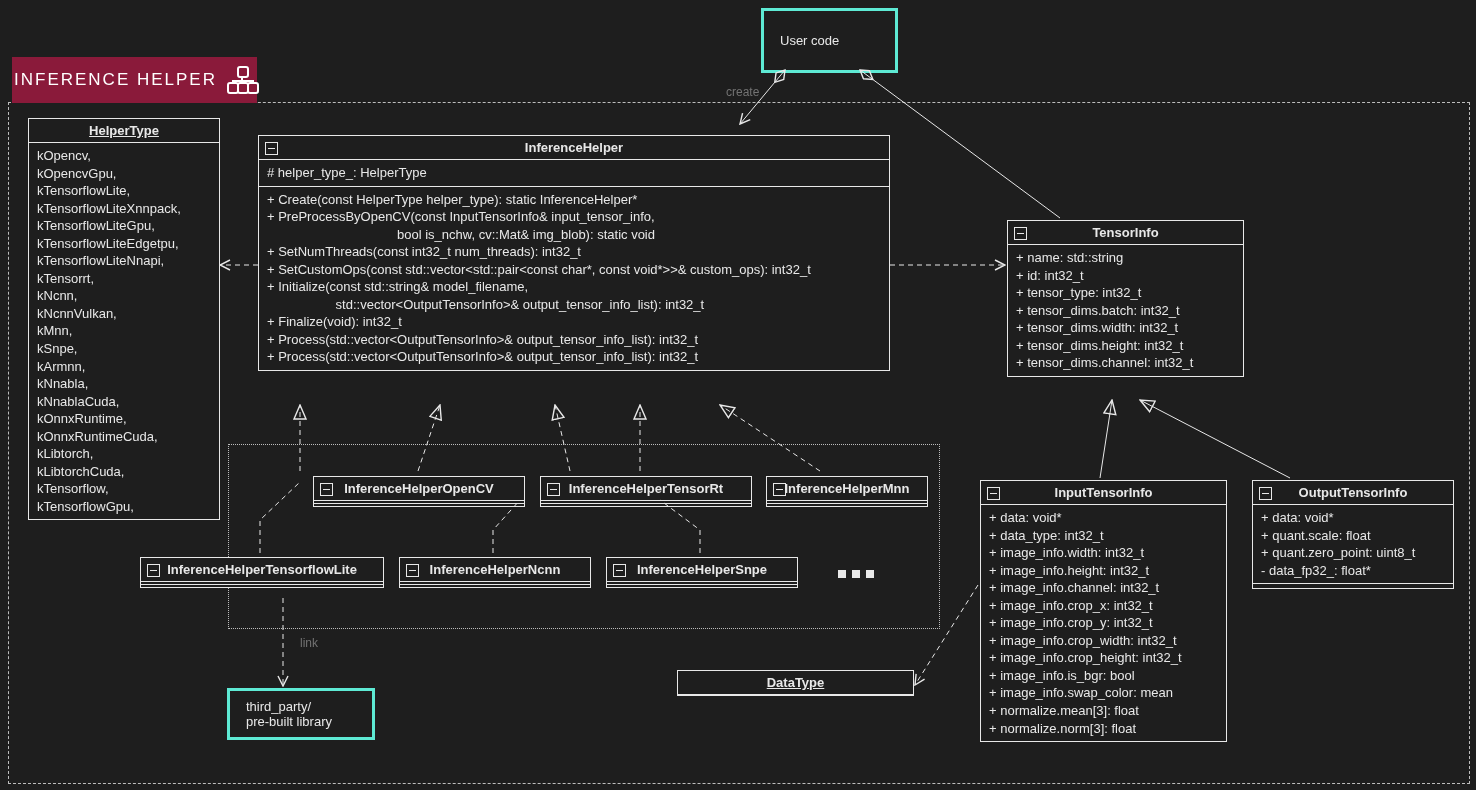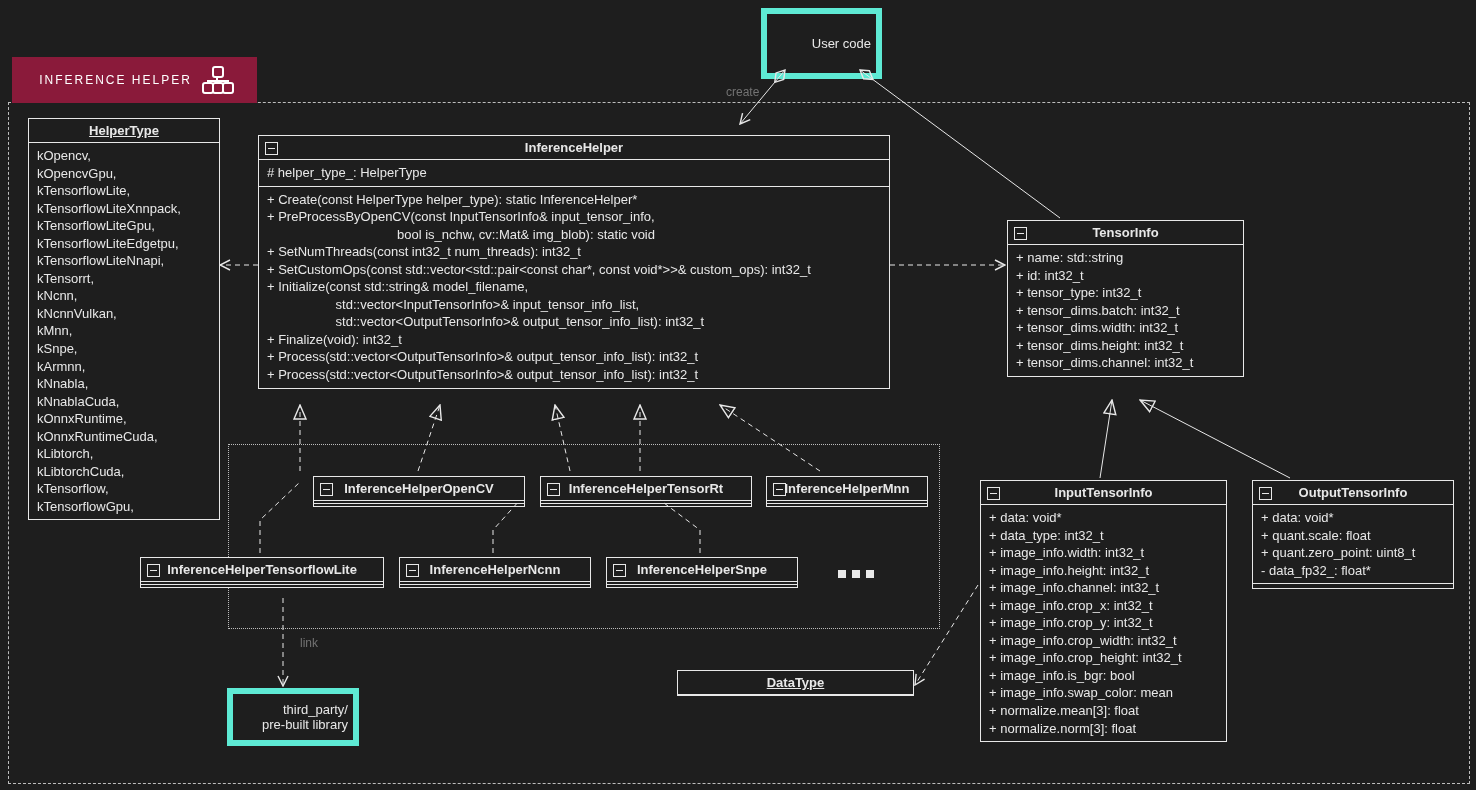--- a/index.html
+++ b/index.html
@@ -6,33 +6,33 @@
   .canvas{position:relative;width:1476px;height:790px;background:#1e1e1e;}
   .box{position:absolute;border:1px solid #e8e8e8;background:#1e1e1e;}
   .box .title{font-weight:bold;text-align:center;padding:4px 8px;border-bottom:1px solid #e8e8e8;position:relative;}
   .box .title.underlined span{text-decoration:underline;}
   .box .section{padding:4px 8px;border-bottom:1px solid #e8e8e8;}
   .box .section:last-child{border-bottom:none;}
   .box .section .line{white-space:pre;line-height:1.35;}
   .mini-icon{position:absolute;left:6px;top:6px;width:13px;height:13px;border:1px solid #e8e8e8;box-sizing:border-box;}
   .mini-icon::after{content:"";position:absolute;left:2px;right:2px;top:5px;border-top:1px solid #e8e8e8;}
   .dashed-rect{position:absolute;border:1px dashed #bdbdbd;}
-  .brand{position:absolute;left:12px;top:57px;width:245px;height:46px;background:#8a1a3a;color:#fff;display:flex;align-items:center;justify-content:center;font-family:"Arial Narrow",Arial,sans-serif;letter-spacing:2px;font-size:12px;}
+  .brand{position:absolute;left:12px;top:57px;width:245px;height:46px;background:#8a1a3a;color:#fff;display:flex;align-items:center;justify-content:center;font-family:"Arial Narrow",Arial,sans-serif;letter-spacing:2px;font-size:17px;}
   .brand .glyph{margin-left:10px;position:relative;width:28px;height:28px;}
   .brand .glyph .n{position:absolute;border:2px solid #fff;border-radius:3px;width:8px;height:8px;background:#8a1a3a;}
   .brand .glyph .n.top{left:10px;top:0;}
   .brand .glyph .n.bl{left:0;bottom:0;}
   .brand .glyph .n.bm{left:10px;bottom:0;}
   .brand .glyph .n.br{left:20px;bottom:0;}
   .brand .glyph .stem{position:absolute;background:#fff;}
   .brand .glyph .v{width:2px;height:10px;left:14px;top:10px;}
   .brand .glyph .h{height:2px;width:20px;left:5px;top:14px;}
   .brand .glyph .vl{width:2px;height:6px;left:5px;top:14px;}
   .brand .glyph .vr{width:2px;height:6px;left:25px;top:14px;}
-  .plain-box{position:absolute;border:6px solid #5eead4;text-align:right;padding:8px 5px;}
+  .plain-box{position:absolute;border:3px solid #5eead4;text-align:left;padding:8px 16px;}
   .ellipsis{position:absolute;display:flex;gap:6px;}
   .ellipsis span{width:8px;height:8px;background:#e8e8e8;}
   .lbl{position:absolute;font-size:12px;color:#737373;}
   svg.edges{position:absolute;left:0;top:0;pointer-events:none;}
 </style>
 </head>
 <body>
 
 <div class="canvas">
 
@@ -95,21 +95,20 @@
     <div class="section">
       <div class="line"># helper_type_: HelperType</div>
     </div>
     <div class="section">
         <div class="line">+ Create(const HelperType helper_type): static InferenceHelper*</div>
         <div class="line">+ PreProcessByOpenCV(const InputTensorInfo&amp; input_tensor_info,</div>
         <div class="line">                                    bool is_nchw, cv::Mat&amp; img_blob): static void</div>
         <div class="line">+ SetNumThreads(const int32_t num_threads): int32_t</div>
         <div class="line">+ SetCustomOps(const std::vector&lt;std::pair&lt;const char*, const void*&gt;&gt;&amp; custom_ops): int32_t</div>
         <div class="line">+ Initialize(const std::string&amp; model_filename,</div>
-        <div class="line">                   std::vector&lt;InputTensorInfo&gt;&amp; input_tensor_info_list,</div>
         <div class="line">                   std::vector&lt;OutputTensorInfo&gt;&amp; output_tensor_info_list): int32_t</div>
         <div class="line">+ Finalize(void): int32_t</div>
         <div class="line">+ Process(std::vector&lt;OutputTensorInfo&gt;&amp; output_tensor_info_list): int32_t</div>
         <div class="line">+ Process(std::vector&lt;OutputTensorInfo&gt;&amp; output_tensor_info_list): int32_t</div>
       </div>
   </div>
 
   <div class="box" id="box-tinfo" style="left:1007px;top:220px;width:235px;">
     <div class="title">
       <span class="mini-icon"></span>

